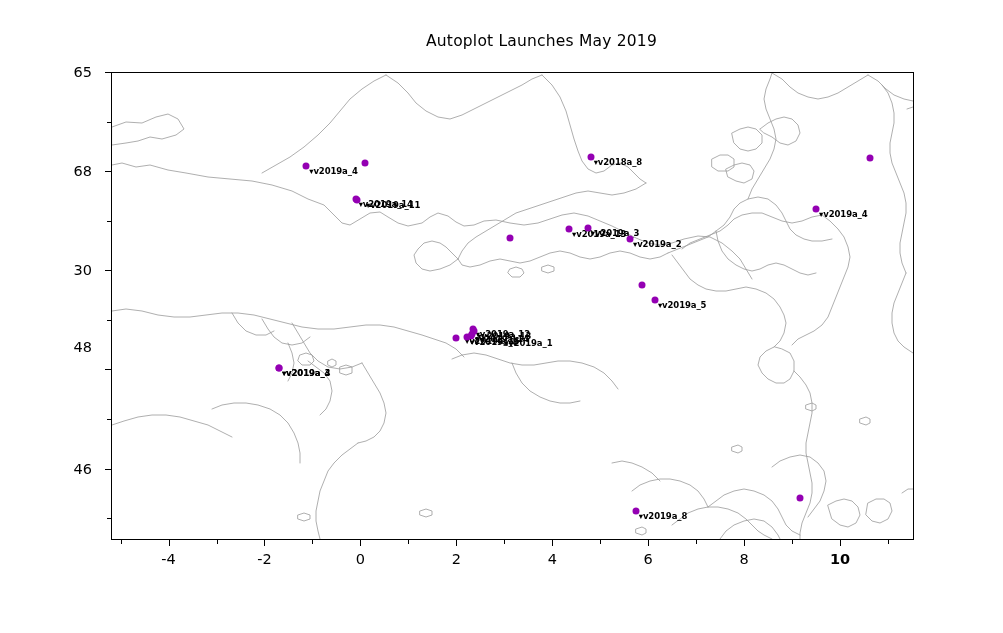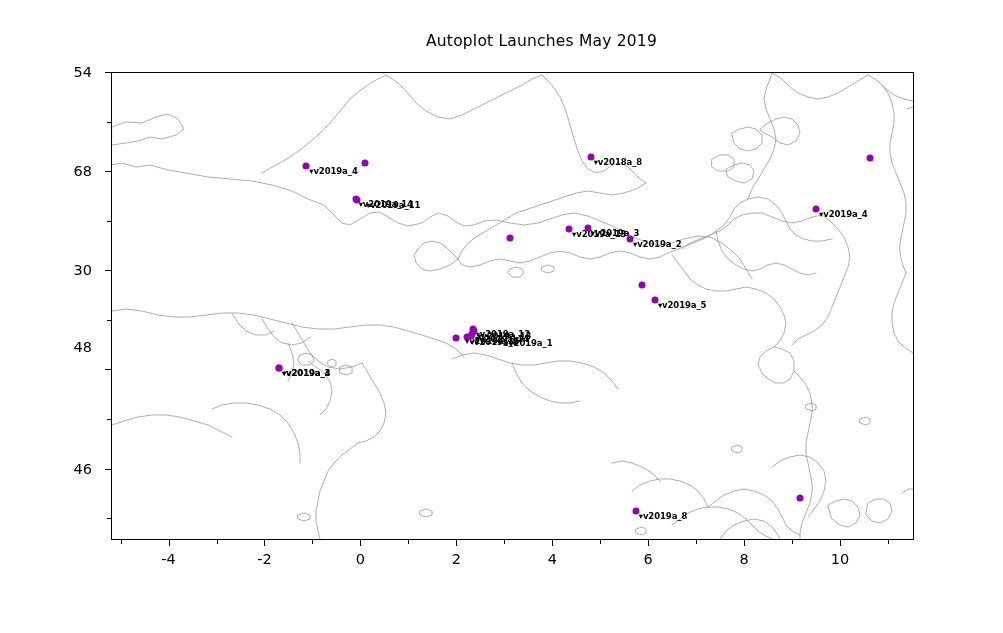--- a/index.html
+++ b/index.html
@@ -280,42 +280,42 @@
   <div id="ticks-layer">
       <div class="ytick-mark" style="top: 468.596px;"></div>
       <div class="ytick-label" style="top: 468.596px;">46</div>
       <div class="ytick-mark" style="top: 369.447px;"></div>
       <div class="ytick-label" style="top: 347px;">48</div>
       <div class="ytick-mark" style="top: 270.298px;"></div>
       <div class="ytick-label" style="top: 270.298px;">30</div>
       <div class="ytick-mark" style="top: 171.149px;"></div>
       <div class="ytick-label" style="top: 171.149px;">68</div>
       <div class="ytick-mark" style="top: 72px;"></div>
-      <div class="ytick-label" style="top: 72px;">54</div>
+      <div class="ytick-label" style="top: 72px;">65</div>
       <div class="ytick-mark minor" style="top: 518.17px;"></div>
       <div class="ytick-mark minor" style="top: 419.021px;"></div>
       <div class="ytick-mark minor" style="top: 319.872px;"></div>
       <div class="ytick-mark minor" style="top: 220.723px;"></div>
       <div class="ytick-mark minor" style="top: 121.574px;"></div>
       <div class="xtick-mark" style="left: 168.557px;"></div>
       <div class="xtick-label" style="left: 168.557px;">-4</div>
       <div class="xtick-mark" style="left: 264.485px;"></div>
       <div class="xtick-label" style="left: 264.485px;">-2</div>
       <div class="xtick-mark" style="left: 360.413px;"></div>
       <div class="xtick-label" style="left: 360.413px;">0</div>
       <div class="xtick-mark" style="left: 456.341px;"></div>
       <div class="xtick-label" style="left: 456.341px;">2</div>
       <div class="xtick-mark" style="left: 552.269px;"></div>
       <div class="xtick-label" style="left: 552.269px;">4</div>
       <div class="xtick-mark" style="left: 648.198px;"></div>
       <div class="xtick-label" style="left: 648.198px;">6</div>
       <div class="xtick-mark" style="left: 744.126px;"></div>
       <div class="xtick-label" style="left: 744.126px;">8</div>
       <div class="xtick-mark" style="left: 840.054px;"></div>
-      <div class="xtick-label" style="left: 840.054px;">10</div>
+      <div class="xtick-label" style="left: 840.054px; font-weight: bold;">10</div>
       <div class="xtick-mark minor" style="left: 120.593px;"></div>
       <div class="xtick-mark minor" style="left: 216.521px;"></div>
       <div class="xtick-mark minor" style="left: 312.449px;"></div>
       <div class="xtick-mark minor" style="left: 408.377px;"></div>
       <div class="xtick-mark minor" style="left: 504.305px;"></div>
       <div class="xtick-mark minor" style="left: 600.234px;"></div>
       <div class="xtick-mark minor" style="left: 696.162px;"></div>
       <div class="xtick-mark minor" style="left: 792.09px;"></div>
       <div class="xtick-mark minor" style="left: 888.018px;"></div>
     </div>

